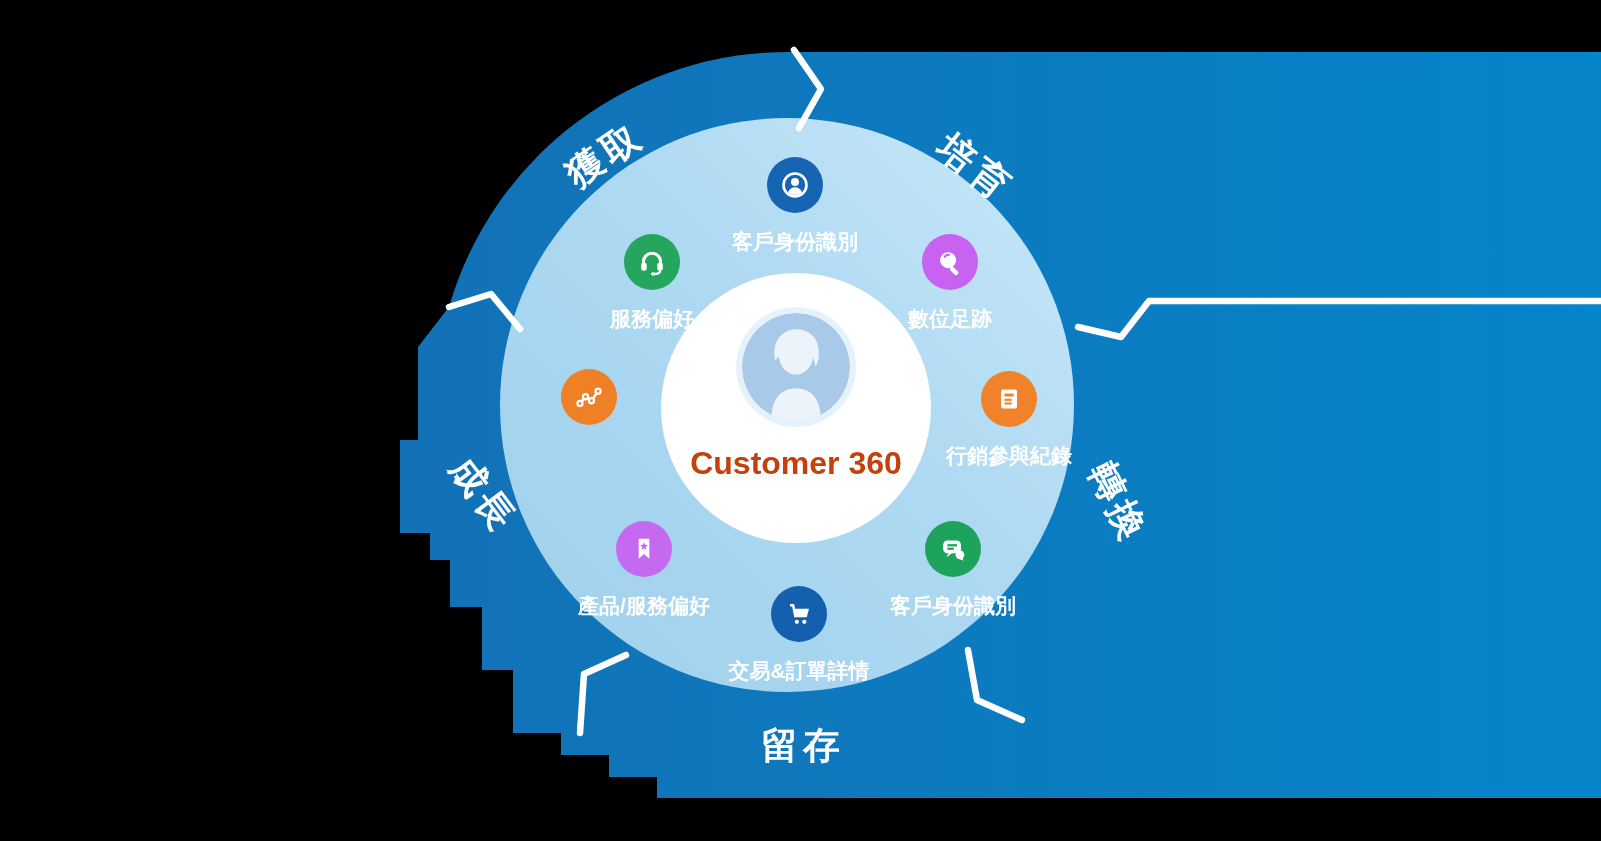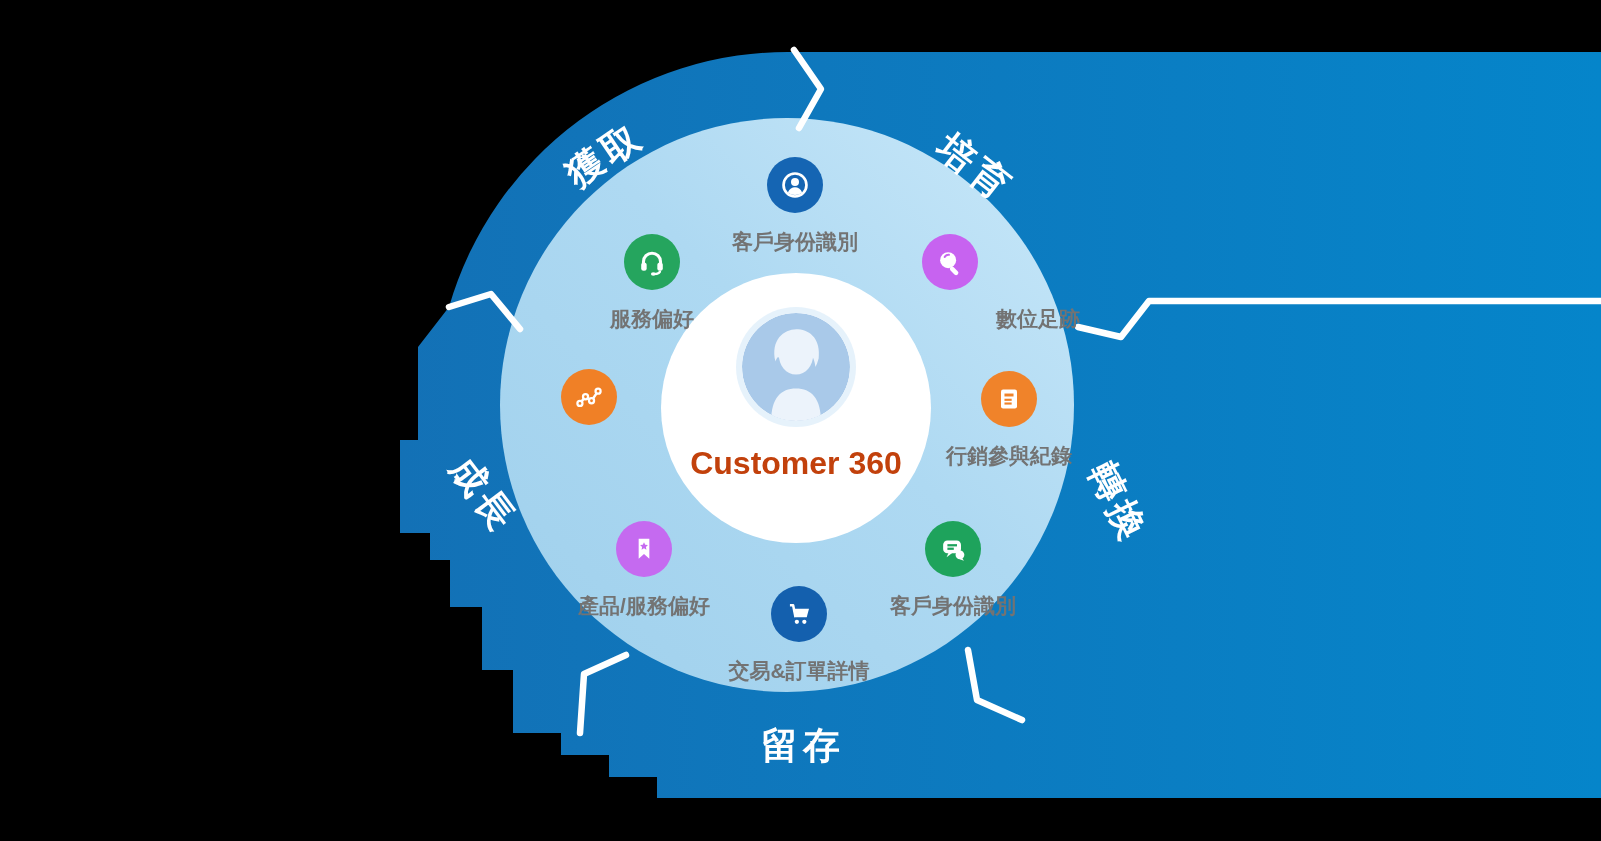--- a/index.html
+++ b/index.html
@@ -21,26 +21,26 @@
   .stage-grow{left:483px;top:495px;transform:translate(-50%,-50%) rotate(53deg);}
 
   
   .attr{position:absolute;width:260px;text-align:center;}
   .attr .icon-circle{
     width:56px;height:56px;border-radius:50%;margin:0 auto;
     display:flex;align-items:center;justify-content:center;
   }
   .attr .icon-circle svg{width:32px;height:32px;display:block;}
   .attr .attr-label{
-    margin-top:15px;font-size:21px;font-weight:700;color:#737373;white-space:nowrap;
+    margin-top:15px;font-size:21px;font-weight:700;color:#ffffff;white-space:nowrap;
   }
   
   .attr-identity {left:665px;top:157px;}
   .attr-service  {left:522px;top:234px;}
-  .attr-footprint{left:820px;top:234px;text-align:right;}
+  .attr-footprint{left:820px;top:234px;}
   .attr-tiering  {left:459px;top:369px;}
   .attr-marketing{left:879px;top:371px;}
   .attr-preference{left:514px;top:521px;}
   .attr-omnichannel{left:823px;top:521px;}
   .attr-transaction{left:669px;top:586px;}
 
   
   .center-content{
     position:absolute;left:796px;top:408px;width:270px;height:270px;
     transform:translate(-50%,-50%);display:flex;flex-direction:column;

